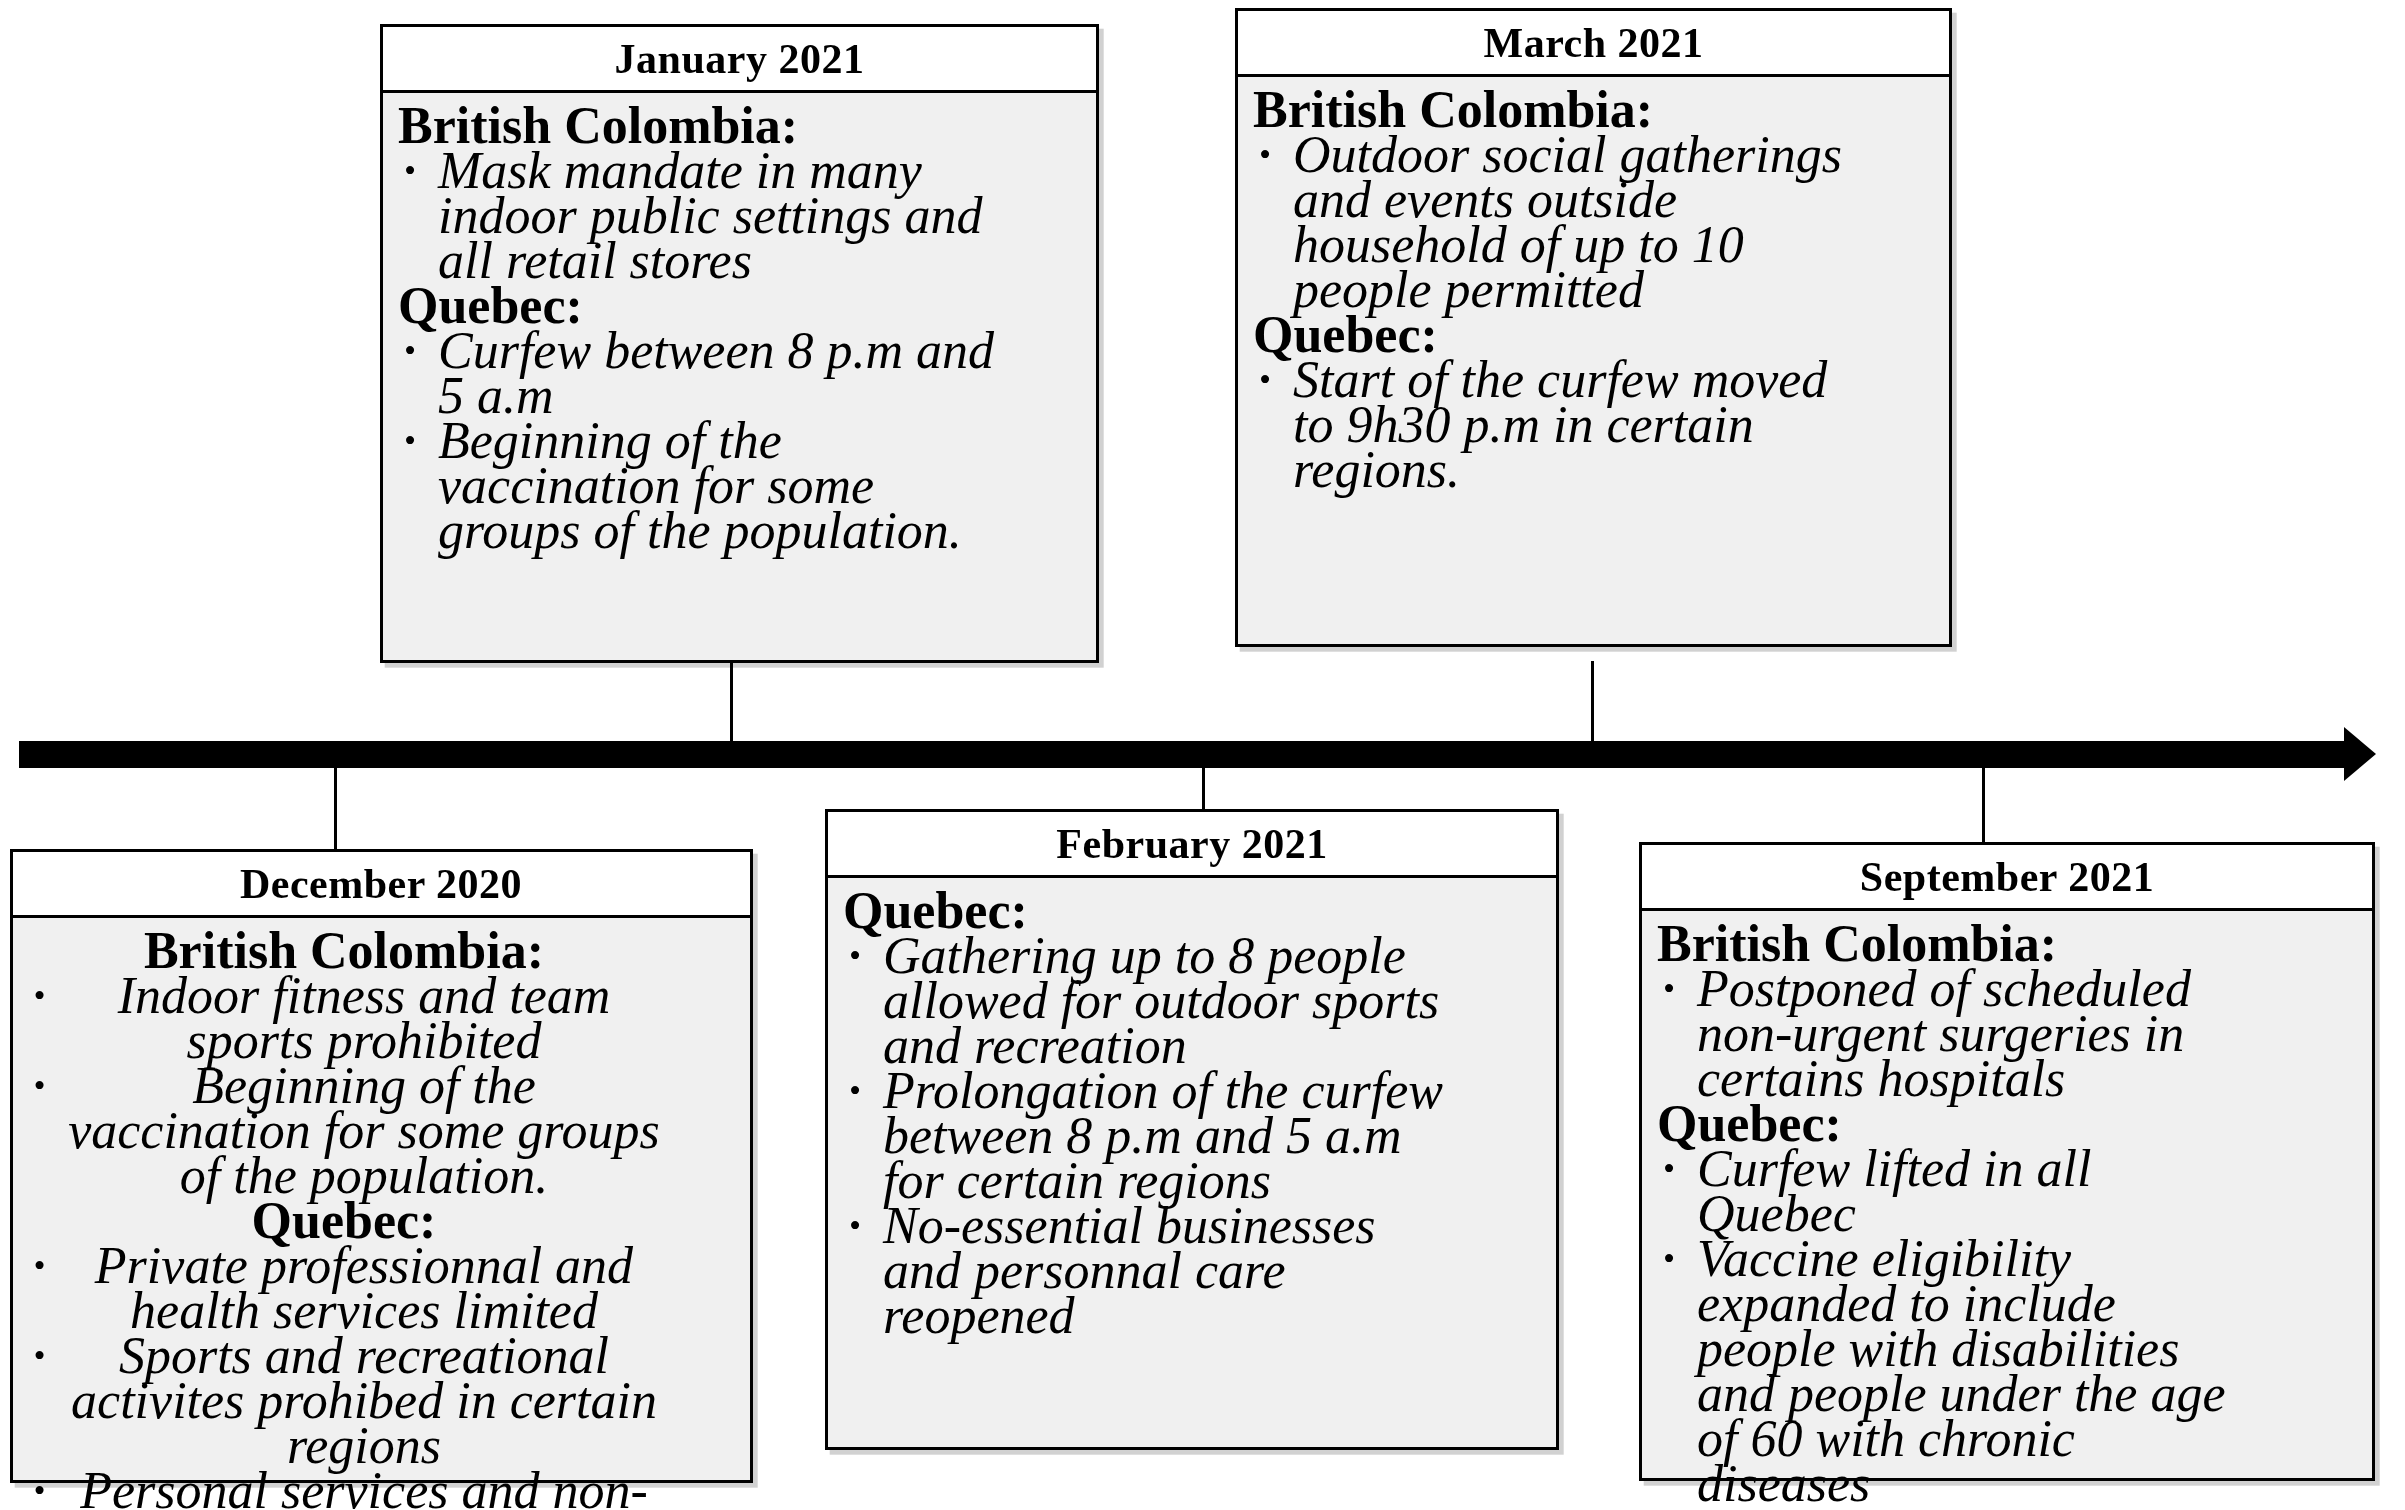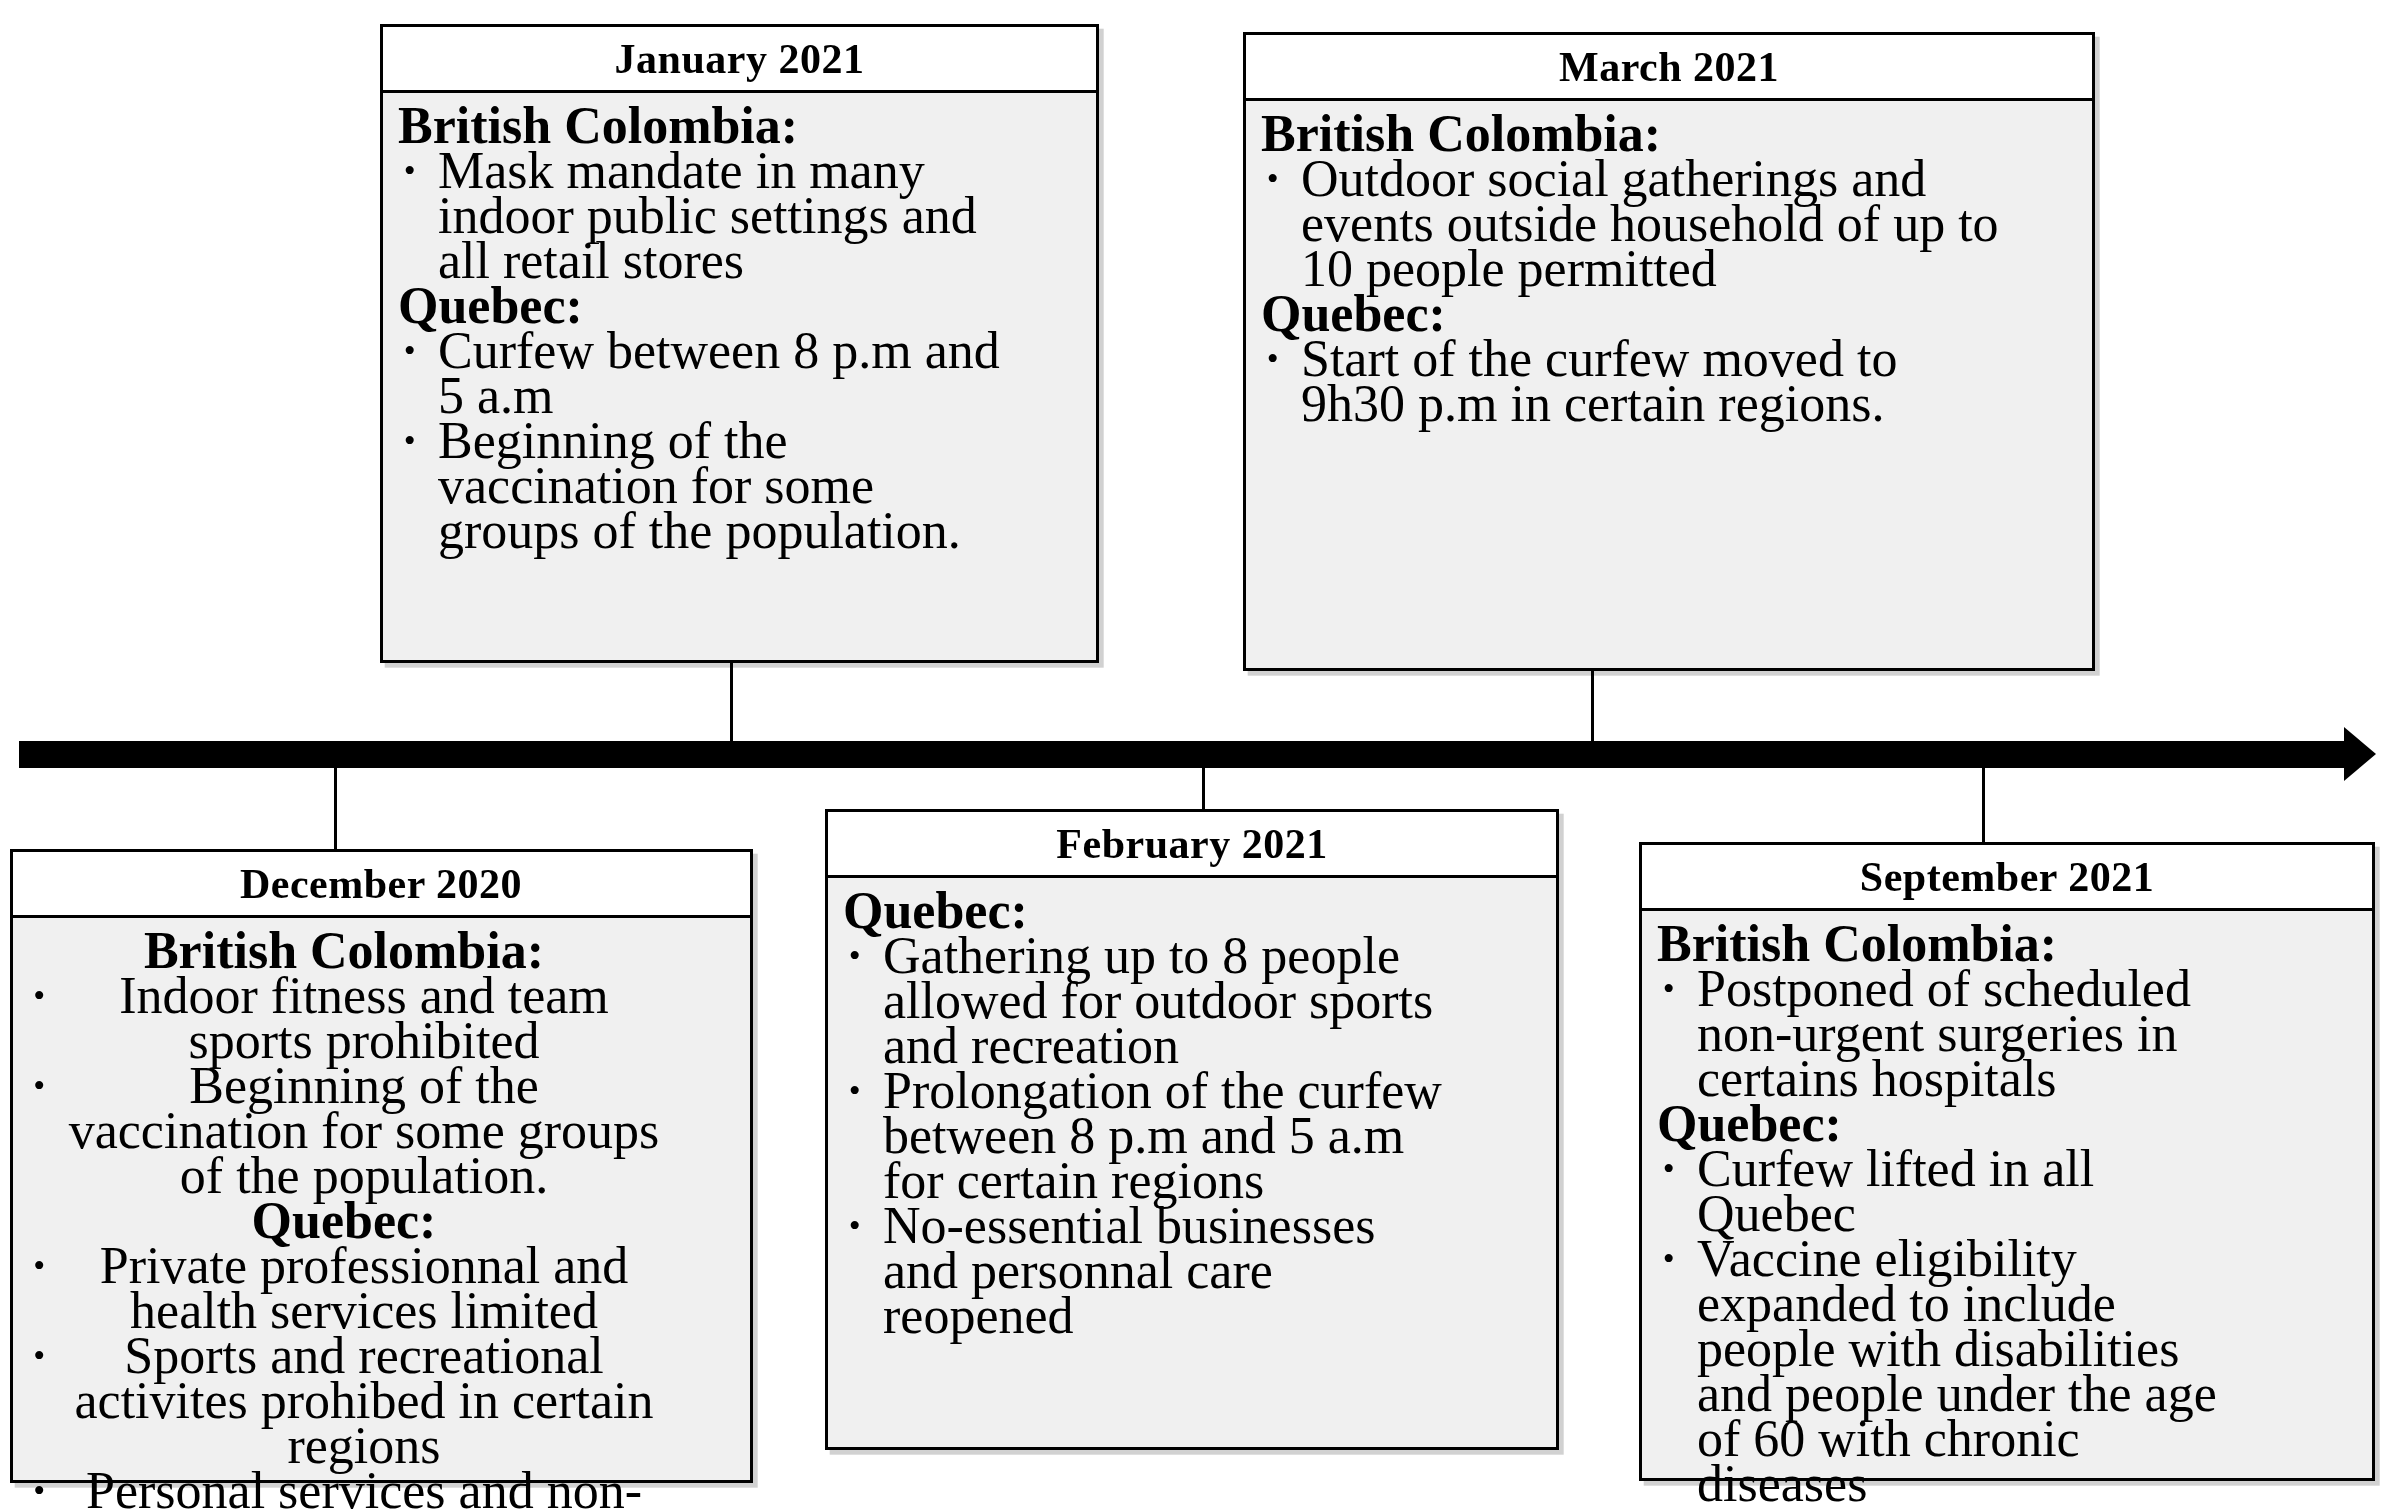--- a/index.html
+++ b/index.html
@@ -7,35 +7,35 @@
   body { font-family:"Liberation Serif", serif; color:#000; }
   .stage { position:relative; width:2406px; height:1510px; background:#ffffff; overflow:hidden;border-radius:31px; }
 
   
   .tbox { position:absolute; border:3.8px solid #000; background:#f0f0f0; box-shadow:4.7px 4.7px 0 rgba(0,0,0,0.18); }
   .tbox-title { height:66px; background:#ffffff; border-bottom:3.8px solid #000;
                 display:flex; align-items:center; justify-content:center;
                 font-size:42px; font-weight:bold; letter-spacing:0.5px; }
   .tbox-body { padding:9.5px 83px 0 15px; font-size:52px; line-height:45px; }
   .region { font-weight:bold; }
-  .bullets { list-style:none; }
+  .bullets { list-style:none;font-style:italic; }
   .bullets li { position:relative; padding-left:40px; }
   .bullets li::before { content:"\2022"; position:absolute; left:5.7px; top:0; font-size:34px; }
 
   
   .arrow-shaft { position:absolute; left:19px; top:741px; width:2328px; height:26.5px; background:#000; }
   .arrow-head  { position:absolute; left:2344px; top:727px; width:0; height:0;
                  border-left:32px solid #000; border-top:27.4px solid transparent; border-bottom:27.4px solid transparent; }
   .connector { position:absolute; width:2.8px; background:#000; }
 
   
   #box-dec { left:9.5px;   top:849px; width:743px; height:634px;text-align:center; }
   #box-jan { left:380px;  top:24px;  width:719px; height:639px; }
   #box-feb { left:825px;  top:809px; width:734px; height:641px; }
-  #box-mar { left:1235px; top:32px;  width:852px; height:639px;margin-left:8px; }
+  #box-mar { left:1235px; top:8px;  width:717px; height:639px; }
   #box-apr { left:1639px; top:842px; width:736px; height:639px; }
 
   #box-dec .tbox-body { padding-right:89px; }
   #box-jan .tbox-body { padding-right:79px; }
   #box-feb .tbox-body { padding-right:106px; }
   #box-mar .tbox-body { padding-right:87px; }
   #box-apr .tbox-body { padding-right:121px; }
 
   #conn-jan { left:730px;  top:661px; height:83px; }
   #conn-mar { left:1591px; top:661px; height:83px; }

